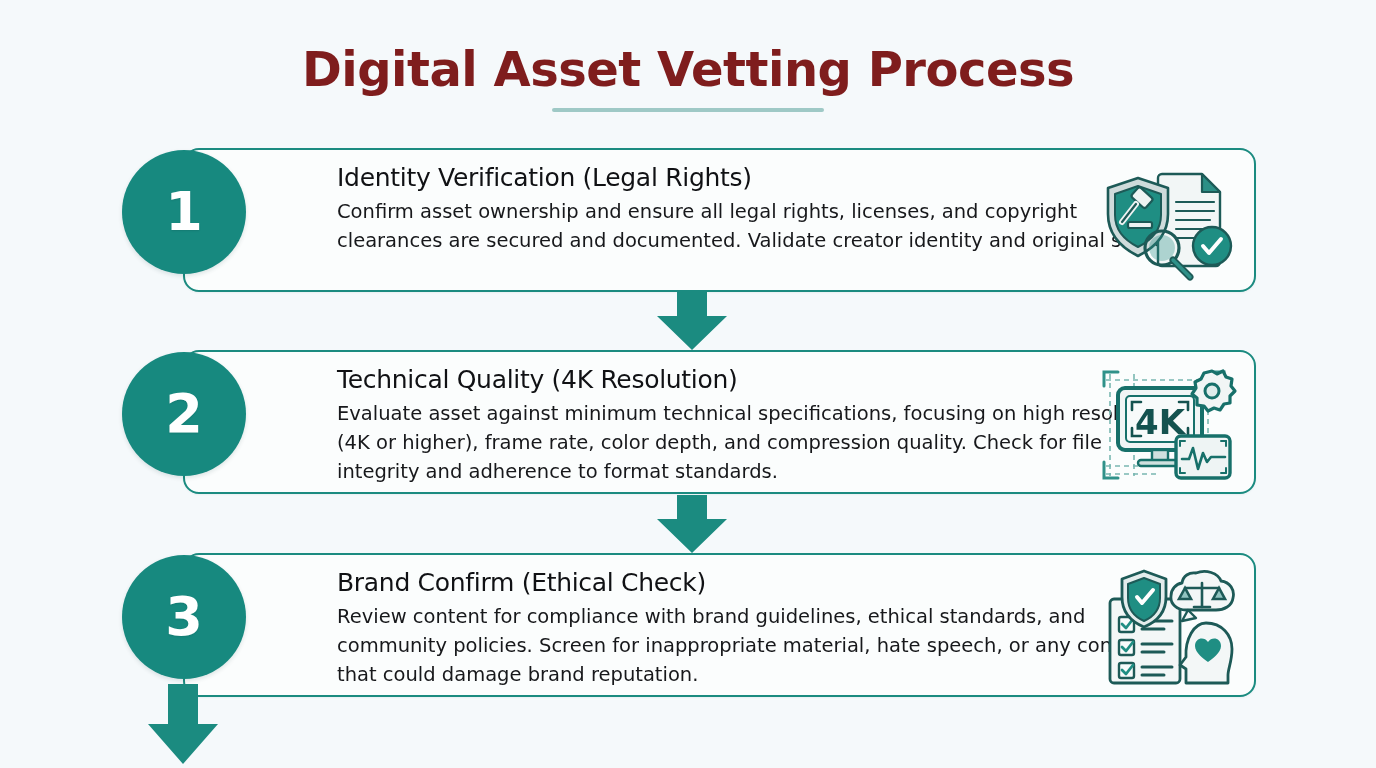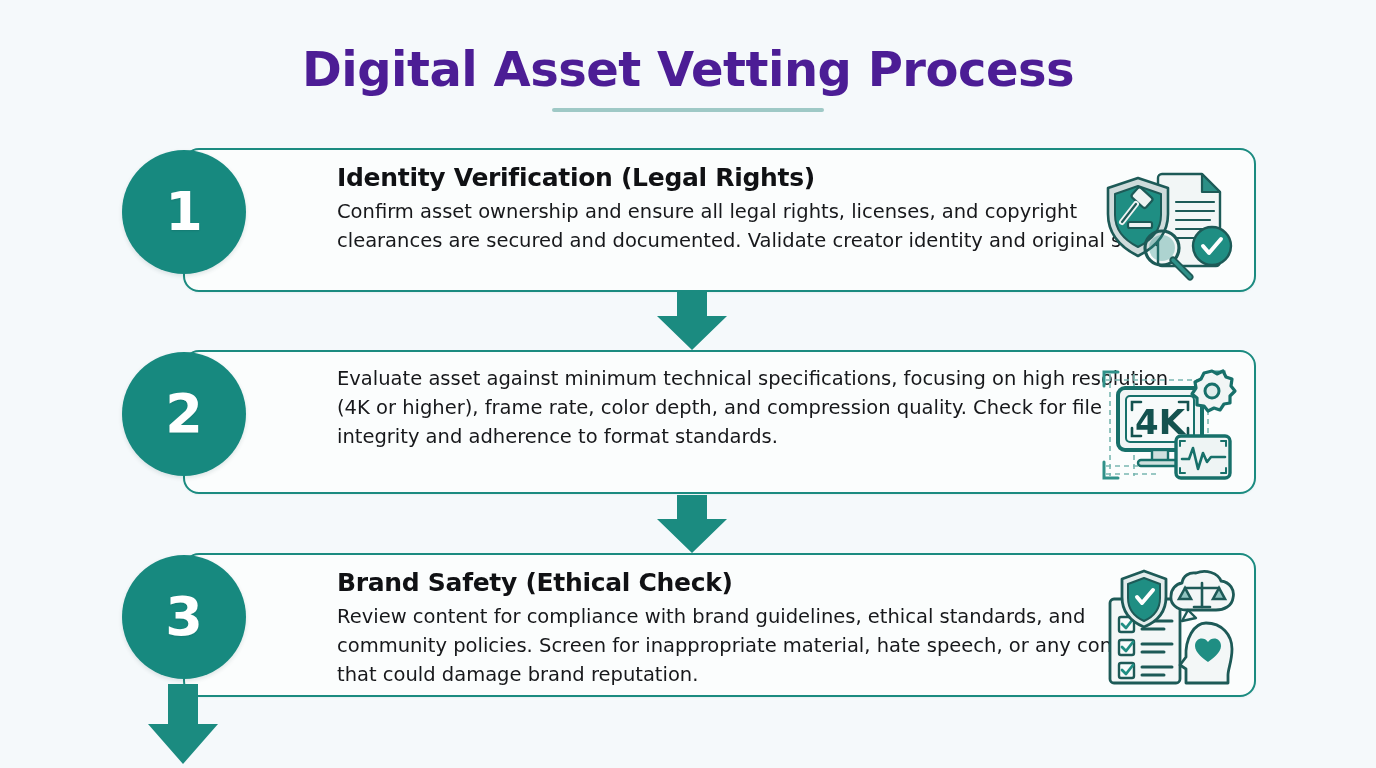--- a/index.html
+++ b/index.html
@@ -27,21 +27,21 @@
     top: 40px;
     left: 0;
     width: 1376px;
     text-align: center;
   }
   .title-text {
     font-family: "DejaVu Sans", sans-serif;
     font-size: 48px;
     font-weight: bold;
     letter-spacing: -0.5px;
-    color: #4c1d95;
+    color: #7f1d1d;
     line-height: 58px;
     margin: 0;
     display: block;
   }
   .title-underline {
     width: 272px;
     height: 4px;
     background: #9fc9c6;
     border-radius: 2px;
     margin: 10px auto 0 auto;
@@ -97,21 +97,21 @@
 
   .step-body {
     position: absolute;
     left: 152px;
     top: 12px;
     width: 850px;
   }
   .step-heading {
     font-family: "DejaVu Sans", sans-serif;
     font-size: 25px;
-    font-weight: bold;
+    font-weight: normal;
     color: #101114;
     line-height: 32px;
     letter-spacing: -0.3px;
     margin: 0 0 3px 0;
     display: block;
   }
   .step-desc {
     font-family: "DejaVu Sans", sans-serif;
     font-size: 19.5px;
     color: #17181b;
@@ -202,20 +202,21 @@
 
   <div class="connector connector-1">
     <svg viewBox="0 0 110 58" width="110" height="58" xmlns="http://www.w3.org/2000/svg">
       <path d="M40 0 h30 v24 h20 l-35 34 l-35 -34 h20 z" fill="#1b8b80"></path>
     </svg>
   </div>
 
   <div class="step step-2">
     <div class="step-card">
       <div class="step-body">
+        <span class="step-heading">Technical Quality (4K Resolution)</span>
         <span class="step-desc">Evaluate asset against minimum technical specifications, focusing on high resolution (4K or higher), frame rate, color depth, and compression quality. Check for file integrity and adherence to format standards.</span>
       </div>
       <div class="step-icon">
         <svg viewBox="0 0 142 118" width="142" height="118" xmlns="http://www.w3.org/2000/svg">
 
           <g stroke="#79b7b1" stroke-width="1.6" stroke-dasharray="5 4" fill="none">
             <line x1="10" y1="8" x2="10" y2="110"></line>
             <line x1="34" y1="8" x2="34" y2="110"></line>
             <line x1="108" y1="8" x2="108" y2="110"></line>
             <line x1="6" y1="14" x2="126" y2="14"></line>
@@ -267,21 +268,21 @@
 
   <div class="connector connector-2">
     <svg viewBox="0 0 110 58" width="110" height="58" xmlns="http://www.w3.org/2000/svg">
       <path d="M40 0 h30 v24 h20 l-35 34 l-35 -34 h20 z" fill="#1b8b80"></path>
     </svg>
   </div>
 
   <div class="step step-3">
     <div class="step-card">
       <div class="step-body">
-        <span class="step-heading">Brand Safety (Ethical Check)</span>
+        <span class="step-heading">Brand Confirm (Ethical Check)</span>
         <span class="step-desc">Review content for compliance with brand guidelines, ethical standards, and community policies. Screen for inappropriate material, hate speech, or any content that could damage brand reputation.</span>
       </div>
       <div class="step-icon">
         <svg viewBox="0 0 142 118" width="142" height="118" xmlns="http://www.w3.org/2000/svg">
 
           <path d="M14 30 h62 a4 4 0 0 1 4 4 v76 a4 4 0 0 1 -4 4 h-62 a4 4 0 0 1 -4 -4 v-76 a4 4 0 0 1 4 -4 z" fill="#f3f7f7" stroke="#1d5a57" stroke-width="2.8" stroke-linejoin="round"></path>
           <g>
             <rect x="19" y="48" width="15" height="15" rx="2" fill="#f7fbfb" stroke="#1d5a57" stroke-width="2.4"></rect>
             <path d="M22 55 l4 4 l7 -9" fill="none" stroke="#1f8e83" stroke-width="2.8" stroke-linecap="round" stroke-linejoin="round"></path>
             <line x1="42" y1="52" x2="72" y2="52" stroke="#1d5a57" stroke-width="3" stroke-linecap="round"></line>

